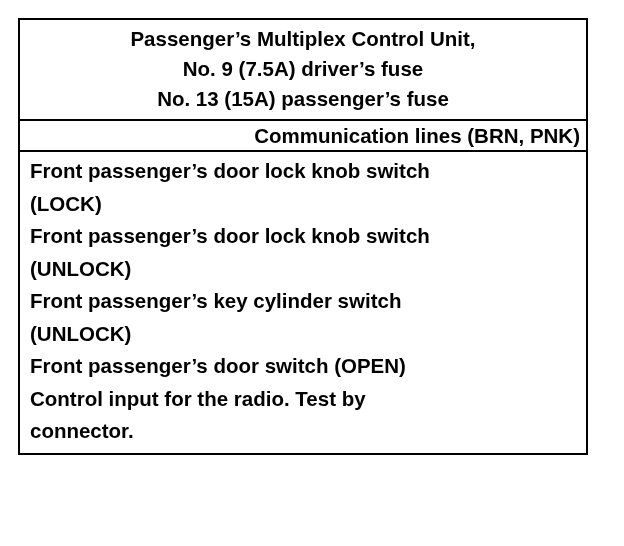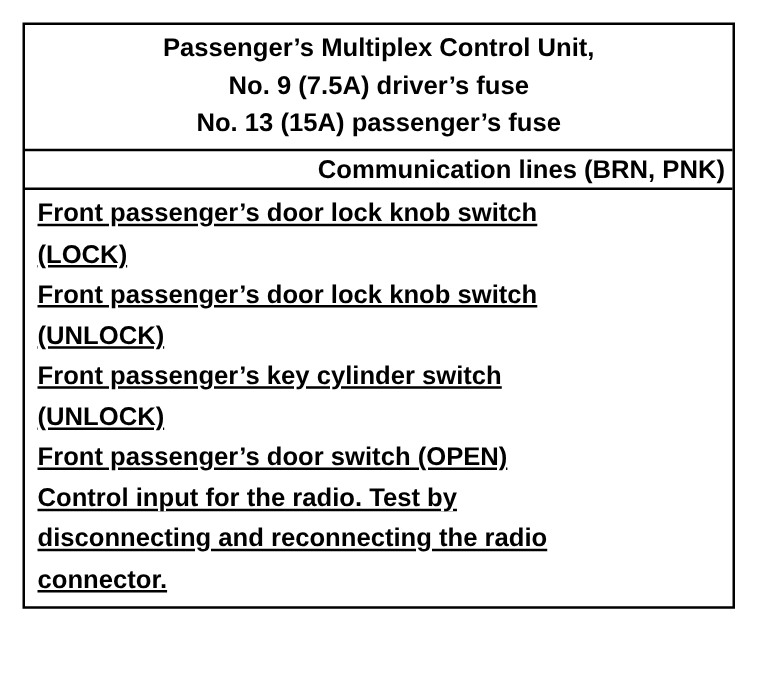--- a/index.html
+++ b/index.html
@@ -69,21 +69,20 @@
 
   
   .body-cell {
     padding: 3px 8px 5px 10px;
     text-align: left;
   }
   .body-entry {
     font-size: 20.5px;
     font-weight: bold;
     line-height: 32.5px;
-    text-decoration: underline;
   }
   .body-entry .wrap-line {
     display: block;
     white-space: nowrap;
   }
 </style>
 </head>
 <body>
 
 <div class="page">
@@ -120,20 +119,19 @@
 
       <div class="body-entry">
       </div>
 
       <div class="body-entry">
         <span class="wrap-line">Front passenger’s door switch (OPEN)</span>
       </div>
 
       <div class="body-entry">
         <span class="wrap-line">Control input for the radio. Test by</span>
-        <span class="wrap-line">disconnecting and reconnecting the radio</span>
         <span class="wrap-line">connector.</span>
       </div>
 
     </div>
 
   </div>
 </div>
 
 </body></html>

